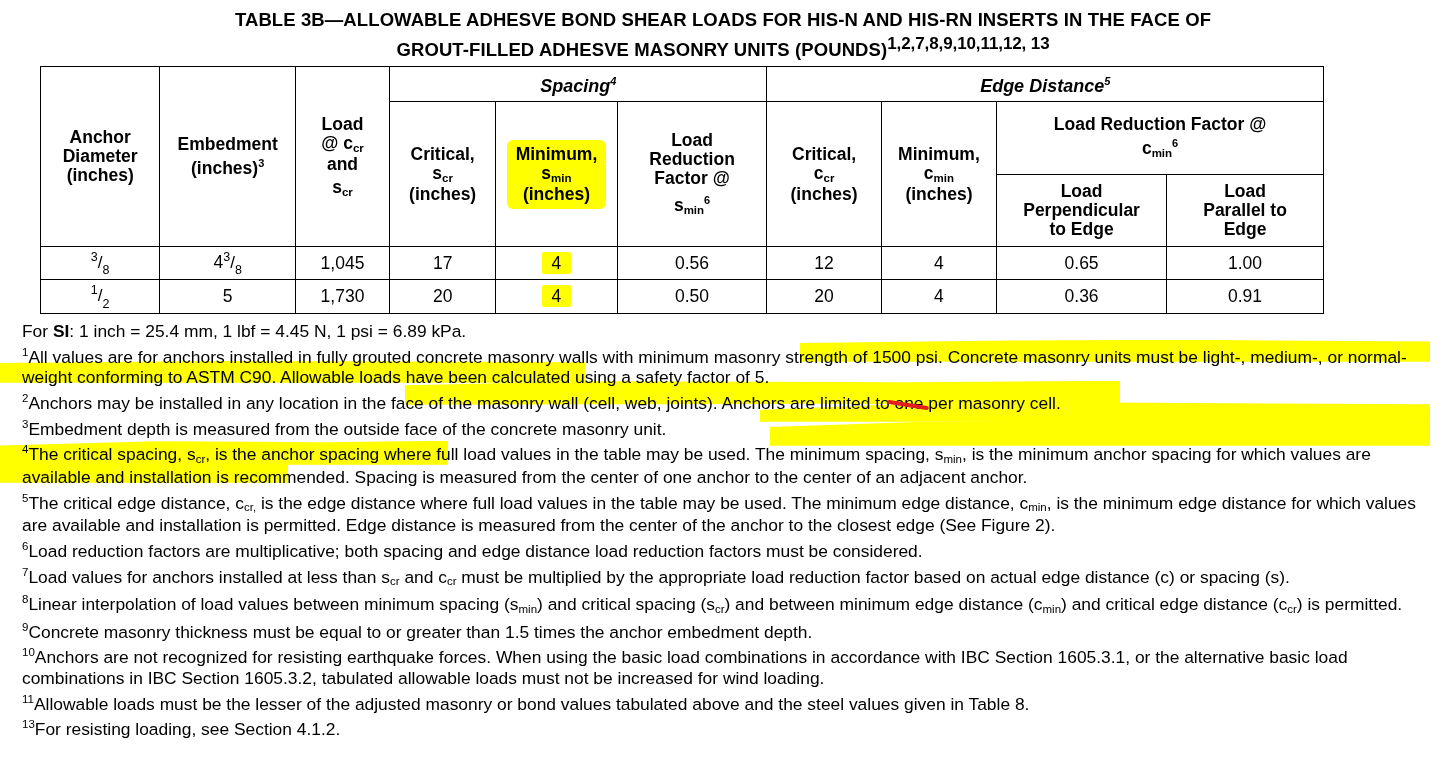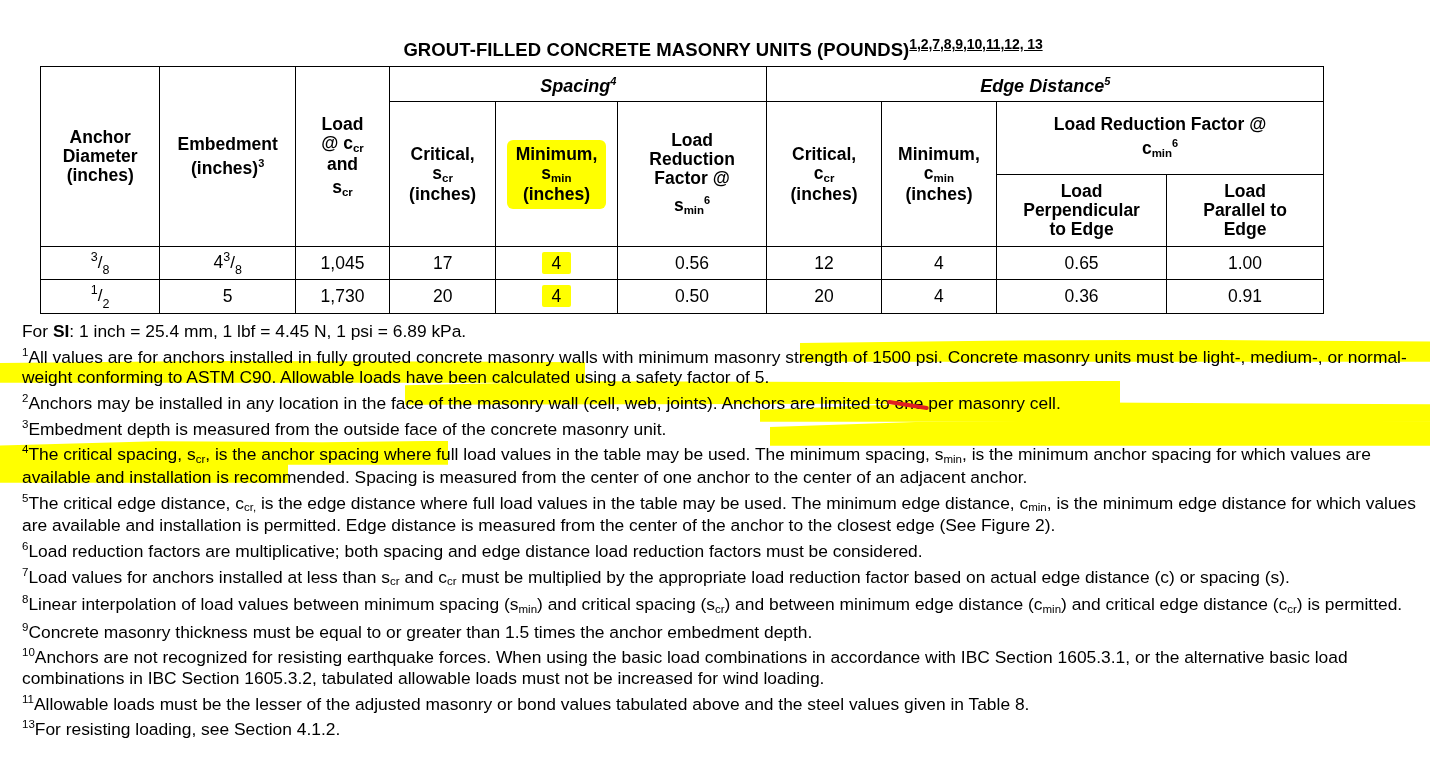--- a/index.html
+++ b/index.html
@@ -20,25 +20,24 @@
   .table-title {
     text-align: center;
     font-weight: bold;
     font-size: 18.5px;
     line-height: 24px;
     letter-spacing: 0.1px;
     padding: 8px 120px 4px 120px;
     box-sizing: border-box;
   }
   .table-title sup {
-    font-size: 14px;
+    font-size: 17px;
     vertical-align: super;
     font-weight: bold;
     letter-spacing: -0.1px;
-    text-decoration: underline;
   }
 
   
   .tbl-wrap {
     padding: 0 60px 0 40px;
     box-sizing: border-box;
   }
   table.data {
     border-collapse: collapse;
     width: 1284px;
@@ -143,22 +142,22 @@
     background: #e02020;
     height: 4px;
     border-radius: 3px;
     transform: rotate(9deg);
   }
 </style>
 </head>
 <body>
 
 <div class="table-title">
-  <br>
-  <span>GROUT-FILLED CONCRETE MASONRY UNITS (POUNDS)</span><sup>1,2,7,8,9,10,11,12, 13</sup>
+  <span>TABLE 3B—ALLOWABLE ADHESVE BOND SHEAR LOADS FOR HIS-N AND HIS-RN INSERTS IN THE FACE OF</span><br>
+  <span>GROUT-FILLED ADHESVE MASONRY UNITS (POUNDS)</span><sup>1,2,7,8,9,10,11,12, 13</sup>
 </div>
 
 <div class="tbl-wrap">
 <table class="data">
   <colgroup>
     <col style="width:118px">
     <col style="width:134px">
     <col style="width:93px">
     <col style="width:105px">
     <col style="width:120px">

